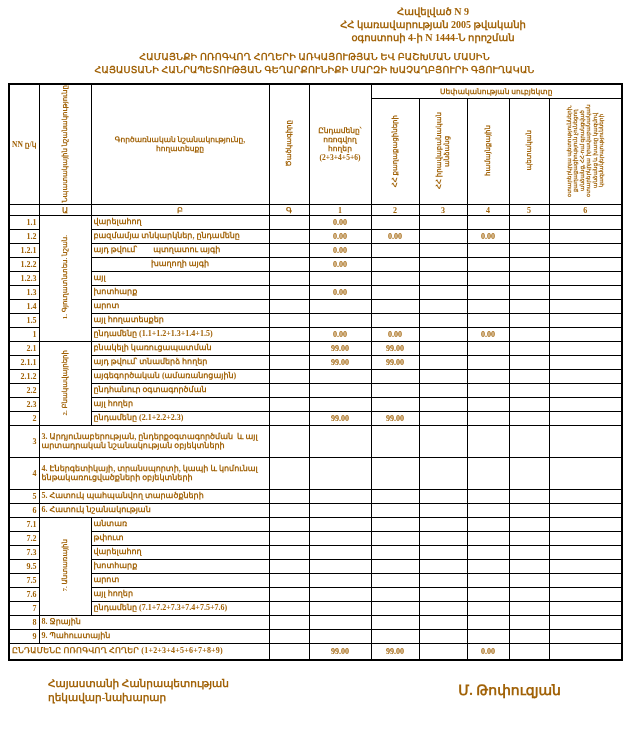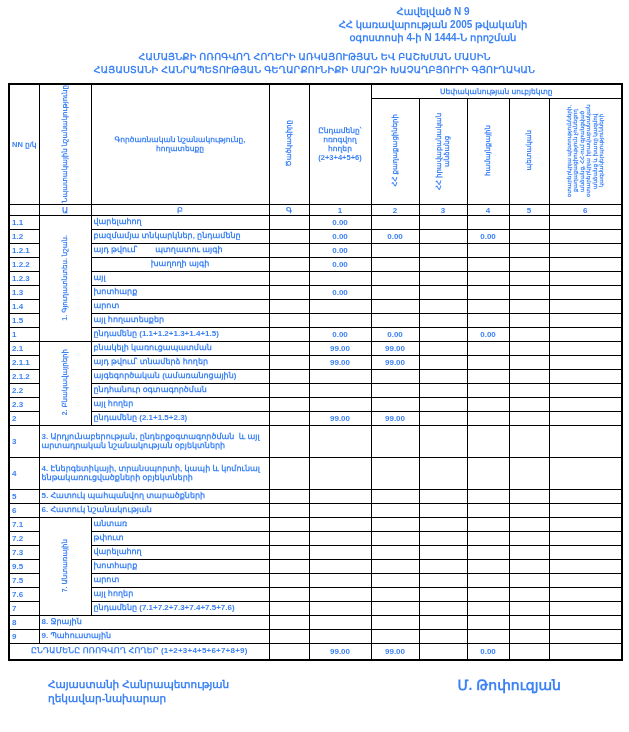--- a/index.html
+++ b/index.html
@@ -1,18 +1,18 @@
 <!DOCTYPE html>
 <html><head>
 <meta charset="utf-8">
 <style>
   html,body{margin:0;padding:0;background:#e8e8e8;}
   .page{
     width:629px;height:732px;margin:0 auto;background:#ffffff;
-    font-family:Liberation Sans, sans-serif;color:#3b82f6;box-sizing:border-box;
+    font-family:Liberation Serif, serif;color:#a16207;box-sizing:border-box;
     padding:5px 8px;overflow:hidden;
   }
   
   .annex{margin-left:230px;width:390px;text-align:center;
     font-weight:bold;font-size:10px;line-height:1.3;}
   
   .doc-title{margin-top:7px;text-align:center;font-weight:bold;
     font-size:9.5px;line-height:1.35;letter-spacing:.2px;}
   
   table.land{border-collapse:collapse;table-layout:fixed;width:613px;
@@ -26,28 +26,28 @@
   .vcell{text-align:center;vertical-align:middle;}
   .vtext{writing-mode:vertical-rl;transform:rotate(180deg);display:inline-block;
     font-size:7px;line-height:1.15;max-height:100px;white-space:normal;
     font-weight:bold;text-align:center;}
   .vtext.big{max-height:118px;}
   .vtext.tiny{font-size:5.6px;max-height:102px;}
   .hsmall{font-size:7px;line-height:1.2;text-align:center;}
   .coderow td{height:11px;text-align:center;font-size:8px;}
   tbody td{height:14px;}
   tr.tall td{height:32px;}
-  td.num{text-align:left;font-size:8px;}
+  td.num{text-align:right;font-size:8px;}
   td.label{text-align:left;white-space:pre-wrap;line-height:1.1;}
   td.label.center{text-align:center;}
   td.val{text-align:center;}
-  tr.grand td{height:16px;text-align:center;}
+  tr.grand td{height:16px;}
   tr.grand td.label{font-size:8px;letter-spacing:.2px;}
   
-  .footer{display:flex;justify-content:space-between;align-items:flex-start;
+  .footer{display:flex;justify-content:space-between;align-items:center;
     padding:16px 60px 0 40px;}
   .footer .left{font-weight:bold;font-size:10.5px;line-height:1.35;}
   .footer .sig{font-weight:bold;font-size:14px;padding-bottom:1px;}
 </style>
 </head>
 <body>
 
 <div class="page">
 
   <div class="annex">
@@ -269,21 +269,21 @@
           <td class="val"></td>
           <td class="val"></td>
           <td class="val"></td>
           <td class="val"></td>
           <td class="val"></td>
           <td class="val"></td>
           <td class="val"></td>
         </tr>
         <tr>
           <td class="num">2</td>
-          <td class="label">ընդամենը (2.1+1.5+2.3)</td>
+          <td class="label">ընդամենը (2.1+2.2+2.3)</td>
           <td class="val"></td>
           <td class="val">99.00</td>
           <td class="val">99.00</td>
           <td class="val"></td>
           <td class="val"></td>
           <td class="val"></td>
           <td class="val"></td>
         </tr>
         <tr class="tall">
           <td class="num">3</td>

